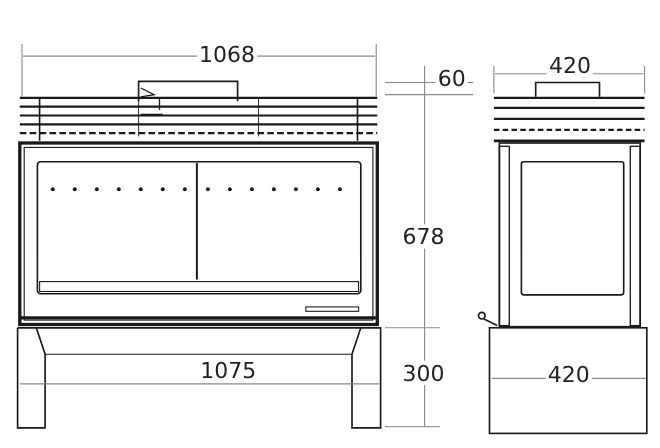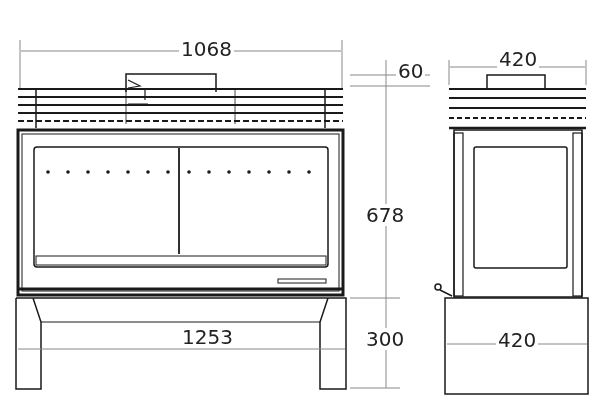--- a/index.html
+++ b/index.html
@@ -90,16 +90,16 @@
     <line x1="449" y1="60" x2="449" y2="85"></line>
       <line x1="586" y1="60" x2="586" y2="85"></line>
     <line x1="450" y1="67" x2="585" y2="67"></line>
     <line x1="447" y1="344" x2="587" y2="344"></line>
   </g>
 </svg>
 
 <span class="dim" style="left:152px;top:38px;margin-left:27px;">1068</span>
 <span class="dim" style="left:396px;top:60px;">60</span>
 <span class="dim" style="left:364px;top:176px;margin-top:28px;">678</span>
-<span class="dim" style="left:180px;top:326px;">1253</span>
+<span class="dim" style="left:180px;top:326px;">1075</span>
 <span class="dim" style="left:364px;top:328px;">300</span>
 <span class="dim" style="left:497px;top:48px;">420</span>
 <span class="dim" style="left:496px;top:329px;">420</span>
 
 </body></html>

